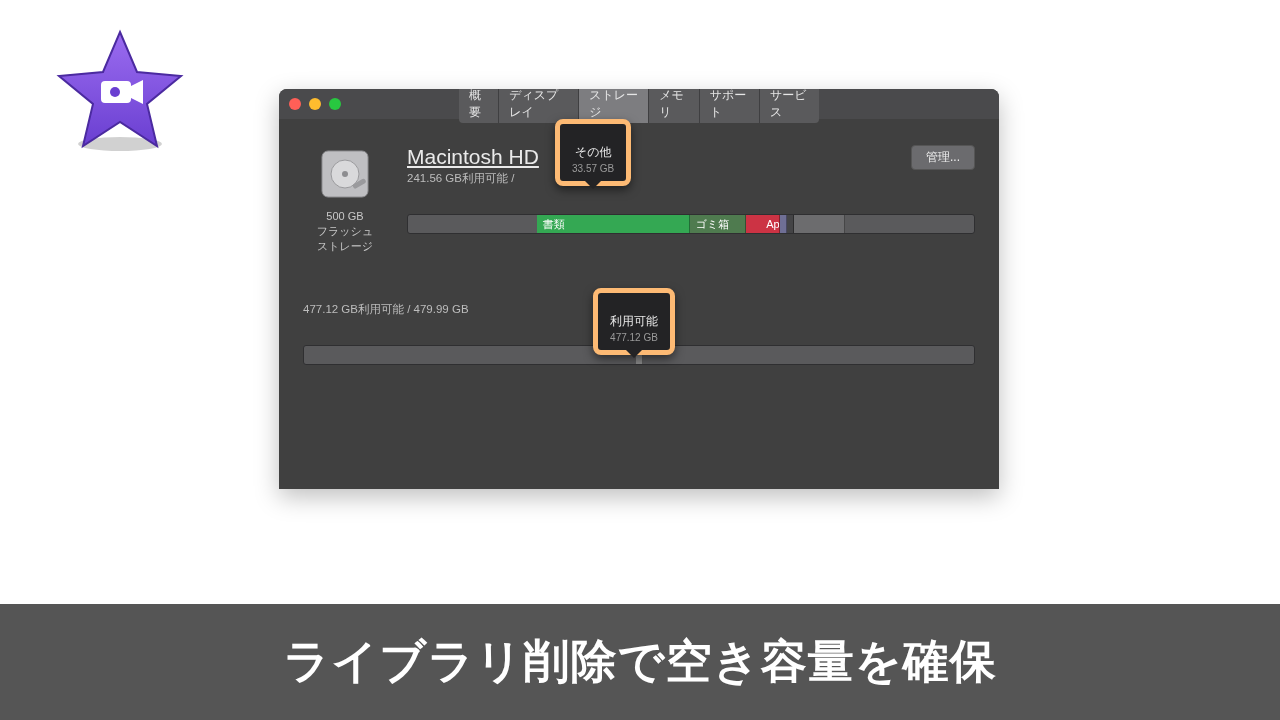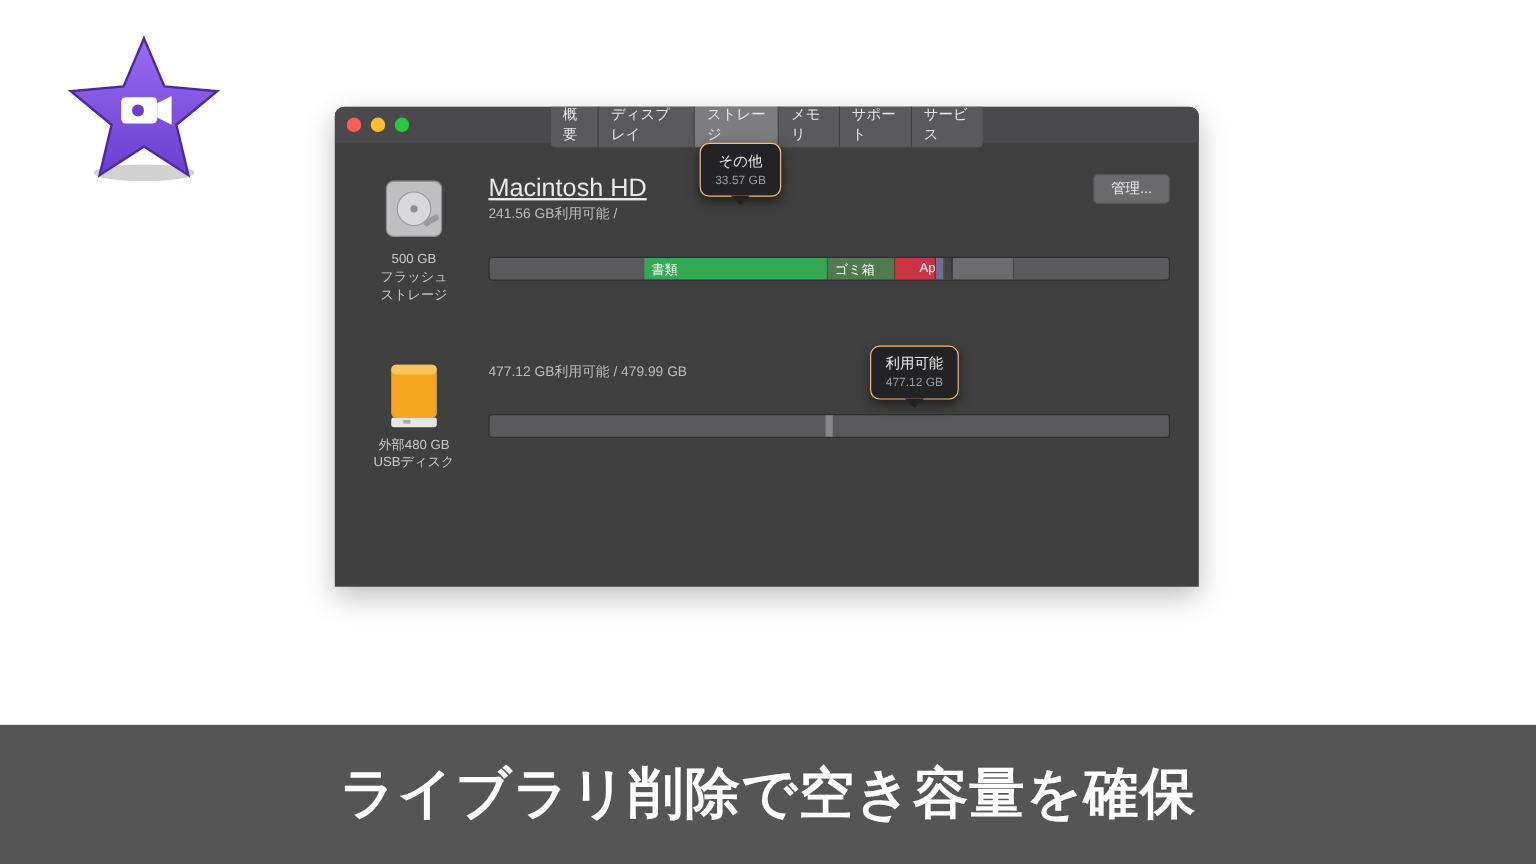--- a/index.html
+++ b/index.html
@@ -130,28 +130,27 @@
     color: #fff;
     border-right: 1px solid rgba(0,0,0,.35);
     white-space: nowrap;
     overflow: hidden;
   }
 
   
   .tooltip {
     position: absolute;
     background: #232325;
-    border: 1px solid #fdba74;
+    border: 5px solid #fdba74;
     border-radius: 8px;
-    padding: 6px 12px 7px;
+    padding: 20px 12px 7px;
     text-align: center;
     box-shadow: 0 4px 10px rgba(0,0,0,.5);
     color: #ddd;
     font-size: 12px;
-    margin-left: 28px;
   }
   .tooltip .tip-title { color: #e9e9e9; }
   .tooltip .tip-val   { color: #9a9a9a; margin-top: 2px; font-size: 10px; }
   .tooltip::after {
     content: "";
     position: absolute;
     left: 50%;
     bottom: -8px;
     transform: translateX(-50%);
     border: 8px solid transparent;
@@ -241,31 +240,20 @@
             <div class="seg" style="background: rgb(68, 68, 70); width: 1.2%;"></div>
             <div class="seg" style="background: rgb(108, 108, 110); width: 9%;"></div>
           </div>
           <div class="tooltip" style="left: 148px; top: -26px;">
             <div class="tip-title">その他</div>
             <div class="tip-val">33.57 GB</div>
           </div>
         </div>
       </div>
       <div class="drive-row">
-        <div class="drive-left">
-          <div class="drive-icon">
-            <svg class="drive-ext-svg" viewBox="0 0 58 58">
-              <rect x="10" y="4" width="38" height="44" rx="4" fill="#f4a623"></rect>
-              <rect x="10" y="4" width="38" height="8" rx="4" fill="#f7c45e"></rect>
-              <rect x="10" y="48" width="38" height="8" rx="2" fill="#e6e6e8"></rect>
-              <rect x="20" y="50" width="6" height="3" fill="#aaa"></rect>
-            </svg>
-          </div>
-          <div class="drive-caption">外部480 GB<br>USBディスク</div>
-        </div>
         <div class="drive-main">
           <div class="drive-sub">477.12 GB利用可能 / 479.99 GB</div>
           <div class="bar">
             <div class="seg" style="background: rgb(136, 136, 136); width: 0.6%;"></div>
           </div>
           <div class="tooltip" style="left: 290px; top: -12px;">
             <div class="tip-title">利用可能</div>
             <div class="tip-val">477.12 GB</div>
           </div>
         </div>

